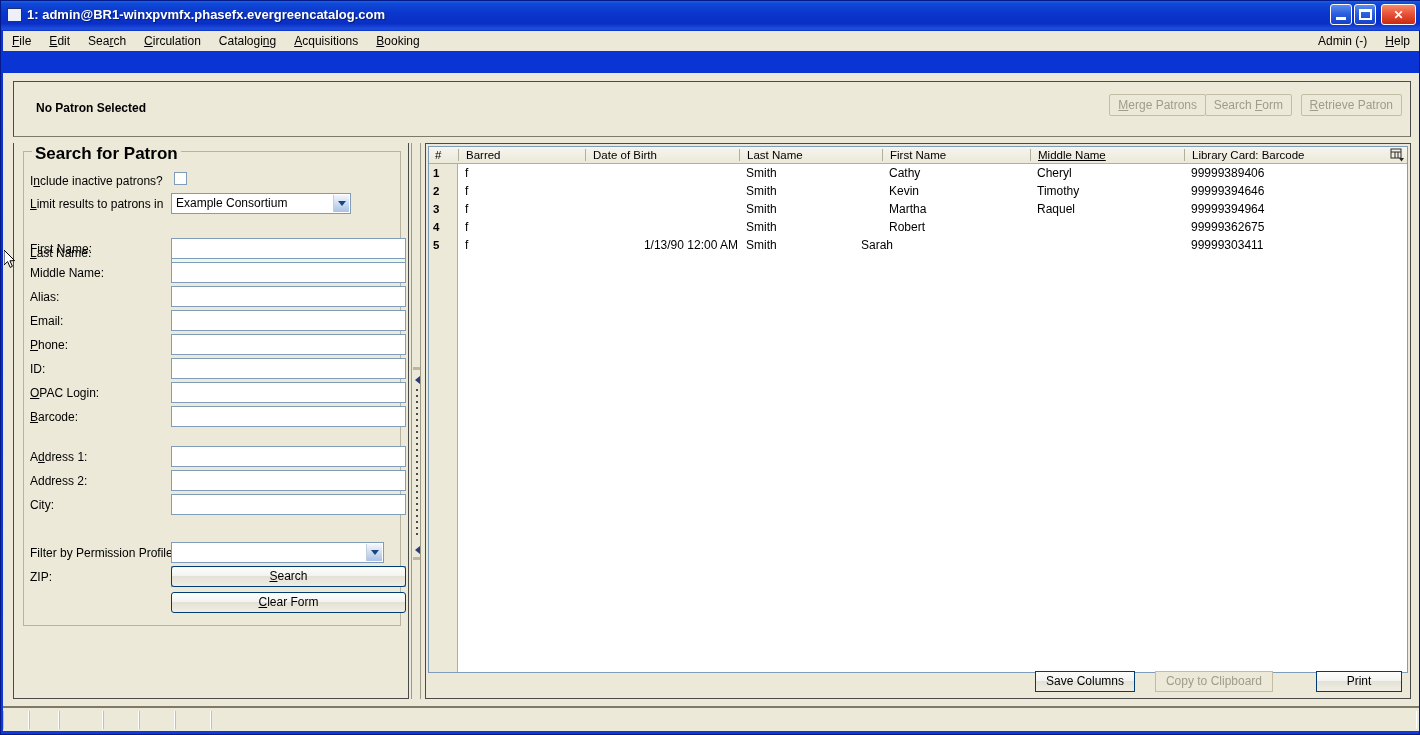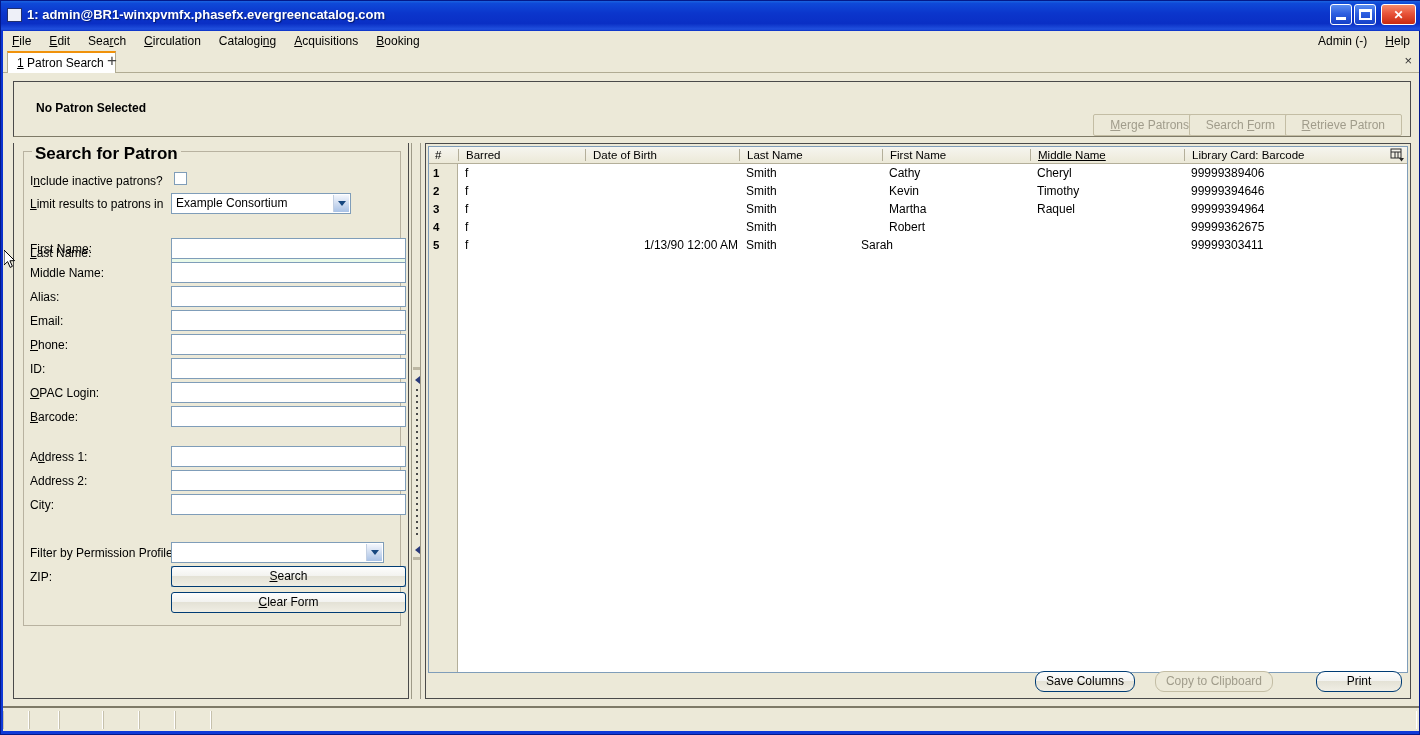--- a/index.html
+++ b/index.html
@@ -110,25 +110,25 @@
     position: absolute; left: 10px; top: 8px; width: 1398px; height: 56px;
     background: #ece9d8;
     border: 1px solid #4a4a4a;
     border-bottom-color: #7e7a67;
   }
   #patron-status {
     position: absolute; left: 22px; top: 19px;
     font-size: 12px; font-weight: bold; color: #000;
   }
   .hdr-btn {
-    position: absolute; top: 32px; height: 22px;
+    position: absolute; top: 12px; height: 22px;
     background: #ece9d8;
     border: 1px solid #c3bda4;
     color: #a09c8b; font-size: 12px;
-    padding: 0 16px; line-height: 20px;
+    padding: 0 8px; line-height: 20px;
     border-radius: 2px;
     cursor: default;
   }
   #btn-merge     { right: 204px; }
   #btn-searchform{ right: 118px; }
   #btn-retrieve  { right: 8px; }
 
   
   #left-panel {
     position: absolute; left: 10px; top: 70px;
@@ -285,21 +285,21 @@
   }
   .cell-num {
     left: 0; width: 27px;
     font-weight: bold; font-size: 11.5px;
     text-align: left; padding-left: 4px;
   }
 
   
   .res-btn {
     position: absolute; bottom: 6px; height: 21px;
-    border: 1px solid #003c74; border-radius: 9px;
+    border: 1px solid #003c74; border-radius: 0;
     background: linear-gradient(to bottom, #fdfdfd 0%, #f3f3f0 46%, #e4e2d6 50%, #f0eee4 100%);
     font-family: "Liberation Sans", sans-serif;
     font-size: 12px; color: #000;
     padding: 0 10px; line-height: 19px;
     cursor: pointer;
   }
   .res-btn.disabled {
     border-color: #c3bda4; color: #a09c8b;
     background: #ece9d8; cursor: default;
   }
@@ -358,27 +358,20 @@
         <div class="menu-item">Catalogi<span class="acc">n</span>g</div>
         <div class="menu-item"><span class="acc">A</span>cquisitions</div>
         <div class="menu-item"><span class="acc">B</span>ooking</div>
       </div>
     <div id="menu-right">
         <div class="menu-item">Admin (-)</div>
         <div class="menu-item"><span class="acc">H</span>elp</div>
       </div>
   </div>
 
-  <div id="tabstrip">
-    <div id="tab-active">
-      <span class="acc">1</span><span>&nbsp;</span><span>Patron Search</span>
-    </div>
-    <div id="tab-add">+</div>
-    <div id="tab-close">×</div>
-  </div>
 
   <div id="content">
 
     <div id="patron-band">
       <div id="patron-status">No Patron Selected</div>
       <div class="hdr-btn" id="btn-merge"><span class="acc">M</span>erge Patrons</div>
       <div class="hdr-btn" id="btn-searchform">Search <span class="acc">F</span>orm</div>
       <div class="hdr-btn" id="btn-retrieve"><span class="acc">R</span>etrieve Patron</div>
     </div>
 

